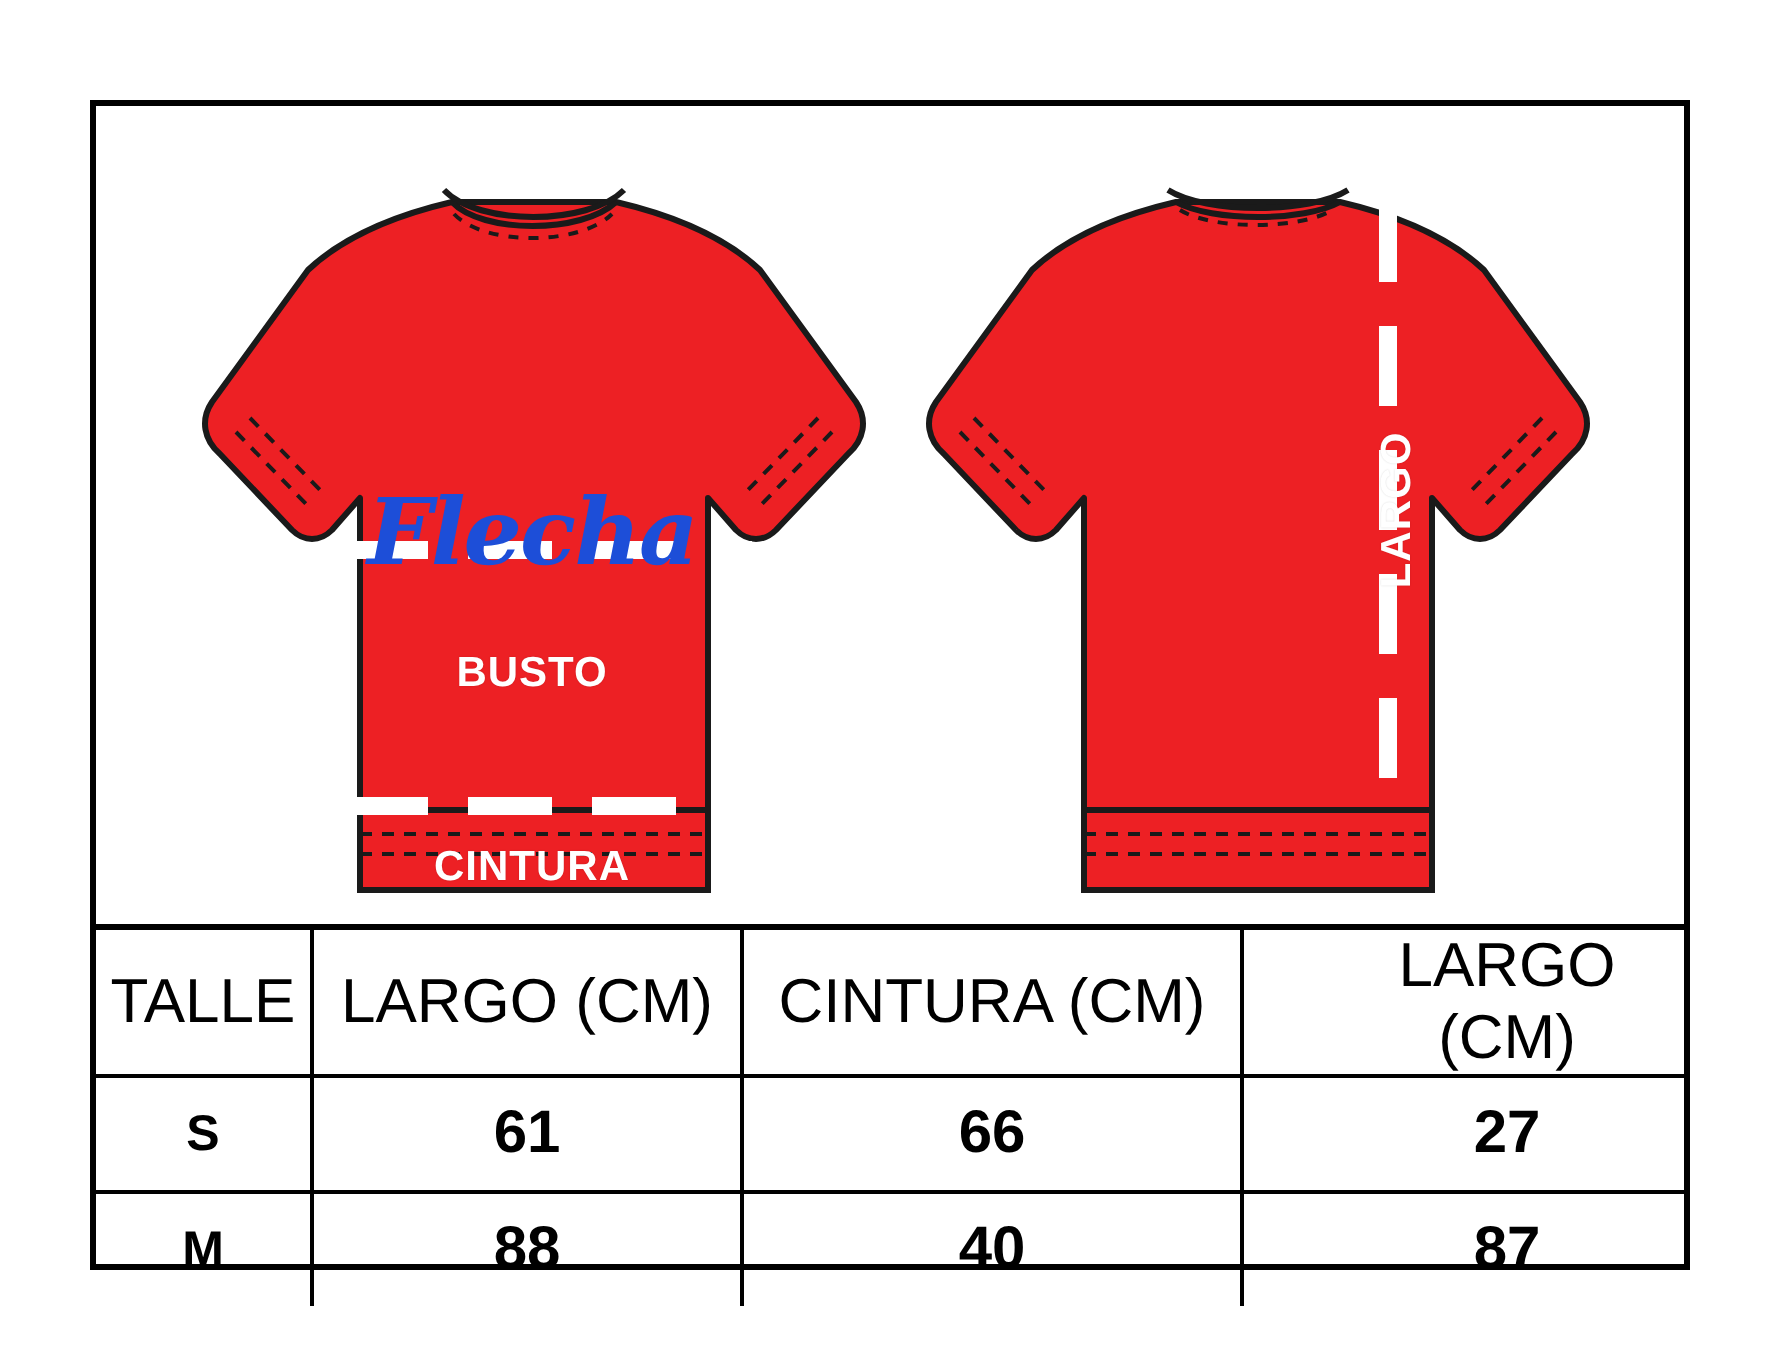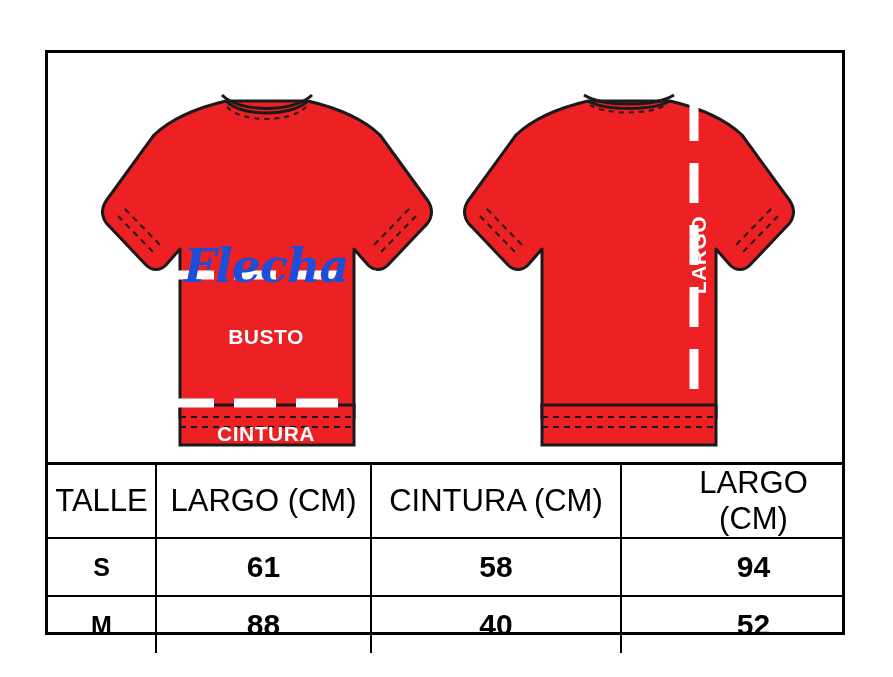--- a/index.html
+++ b/index.html
@@ -199,26 +199,26 @@
           <th>TALLE</th>
           <th>LARGO (CM)</th>
           <th>CINTURA (CM)</th>
           <th>LARGO (CM)</th>
         </tr>
       </thead>
       <tbody>
         <tr>
           <td class="size-cell">S</td>
           <td>61</td>
-          <td>58</td>
-          <td>94</td>
+          <td>66</td>
+          <td>27</td>
         </tr>
         <tr>
           <td class="size-cell">M</td>
           <td>88</td>
           <td>40</td>
-          <td>52</td>
+          <td>87</td>
         </tr>
       </tbody>
     </table>
 
   </div>
 </div>
 
 </body></html>

